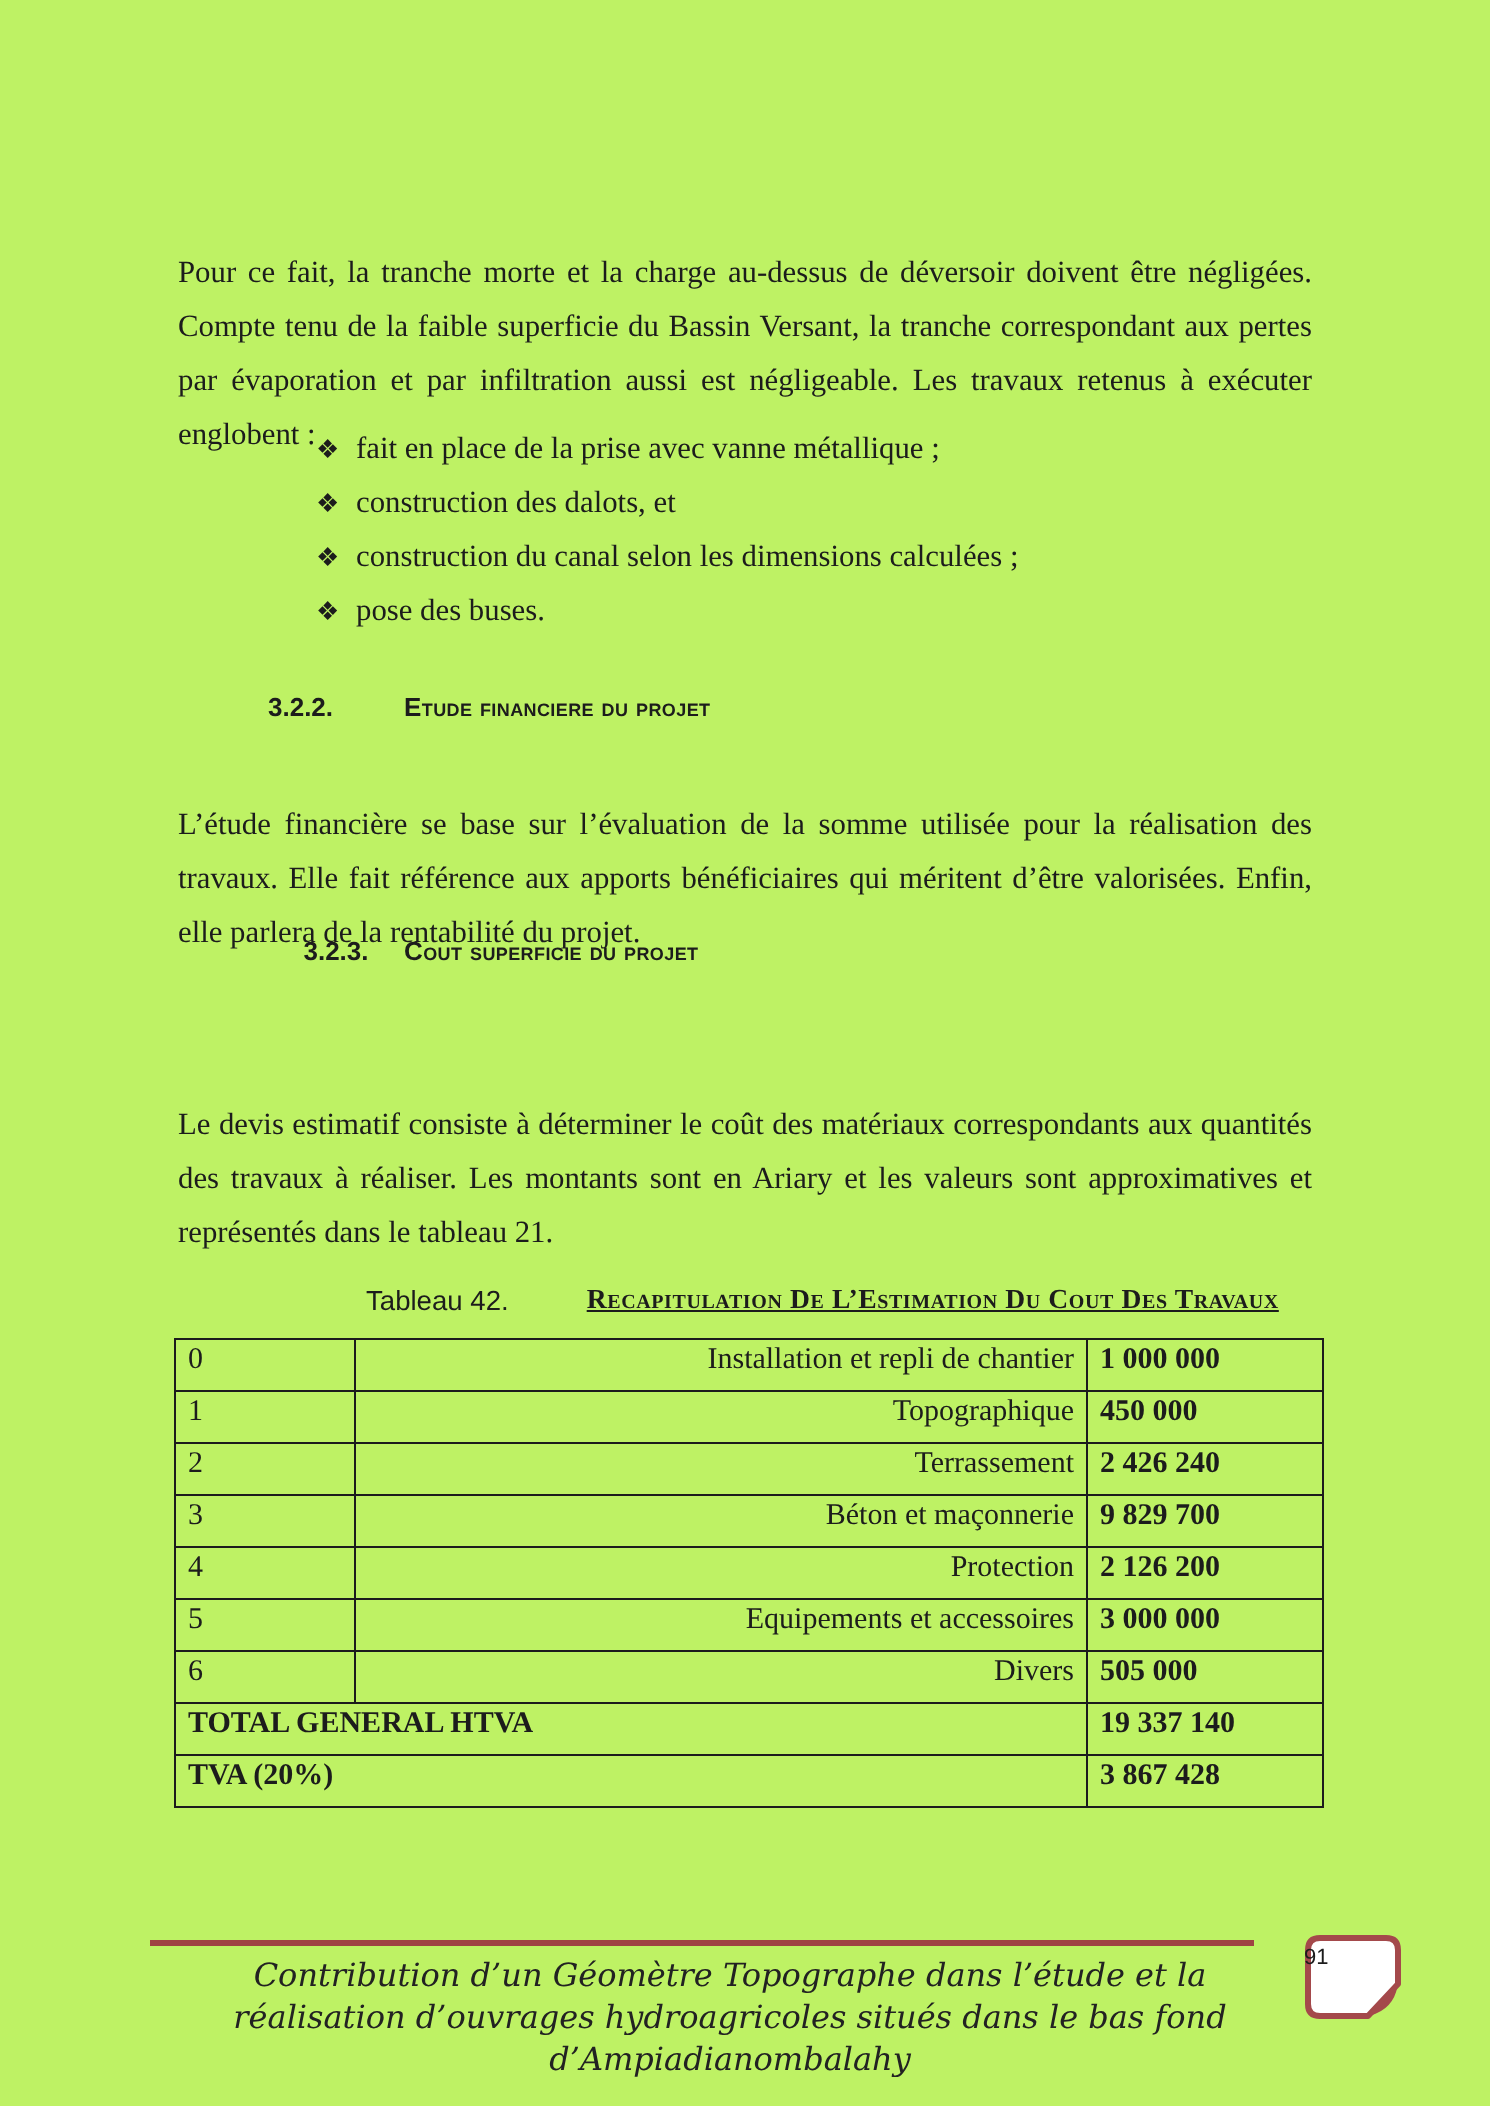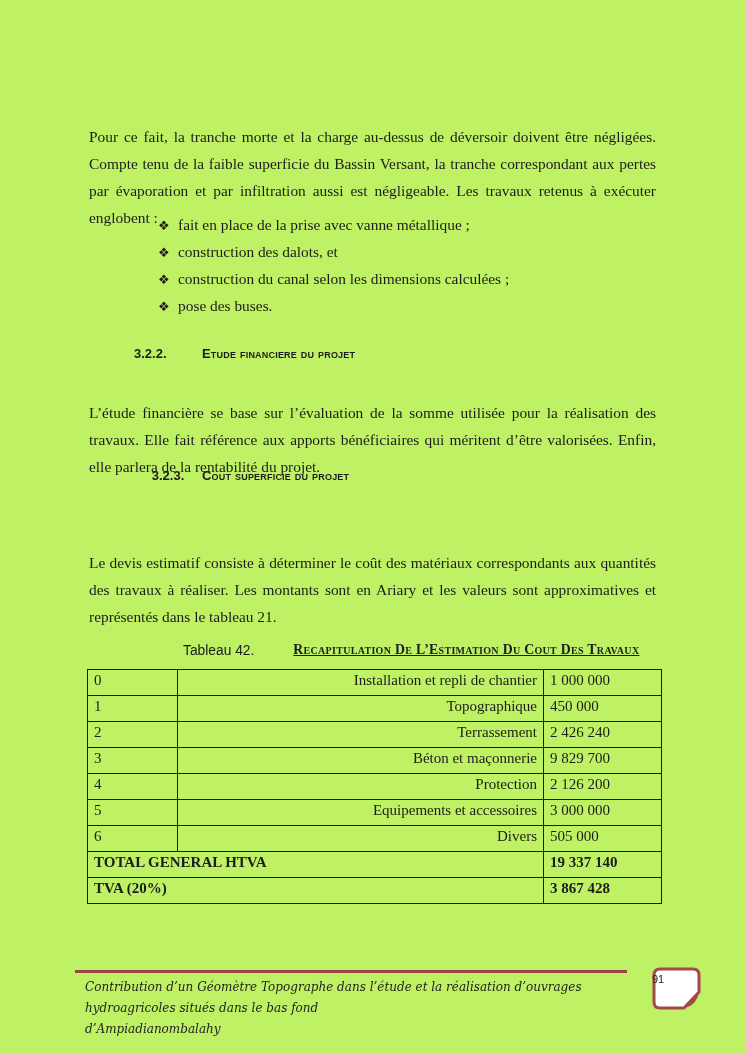--- a/index.html
+++ b/index.html
@@ -64,31 +64,31 @@
     font-size:15px;
     padding:2px 6px 4px 6px;
     height:26px;
     box-sizing:border-box;
     vertical-align:top;
     overflow:hidden;
     white-space:nowrap;
   }
   td.col-num{width:90px;}
   td.col-label{width:366px;text-align:right;}
-  td.col-value{width:118px;}
+  td.col-value{width:118px;font-weight:bold;}
   tr.total-row td{font-weight:bold;}
   .footer-rule{
     left:75px;top:970px;width:552px;height:2.5px;
   }
   .footer-text{
     left:85px;top:977px;width:560px;
-    text-align:left;
+    text-align:center;
     font-family:"DejaVu Serif", serif;
     font-style:italic;
-    font-size:12px;line-height:21px;
+    font-size:16px;line-height:21px;
     color:#222222;
   }
   .page-badge{left:652px;top:967px;width:52px;height:46px;}
   .page-badge .num{
     position:absolute;left:0;top:6px;width:48px;
     font-family:"Liberation Sans", sans-serif;
     font-size:11px;color:#1c1c1c;
   }
 </style>
 </head>

